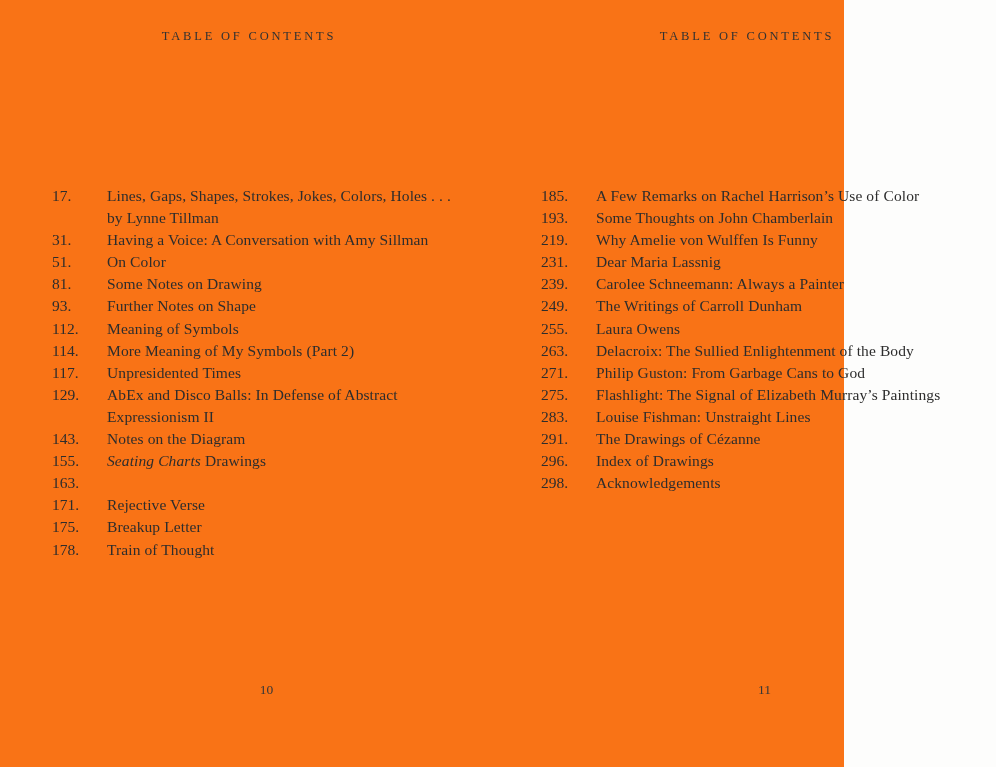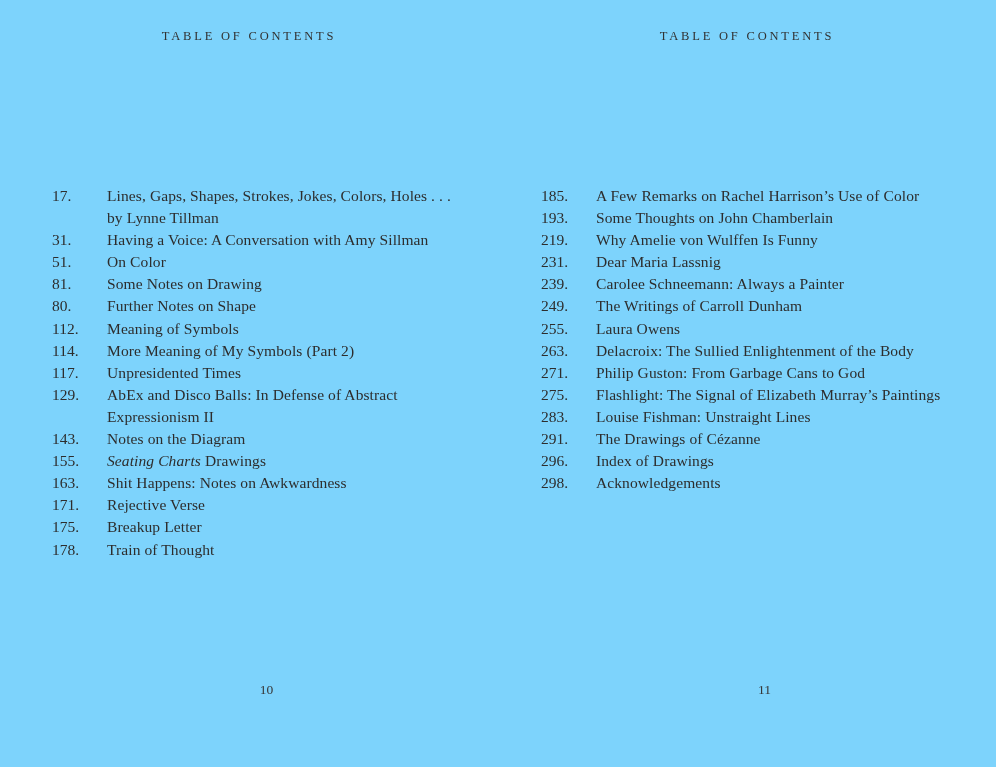--- a/index.html
+++ b/index.html
@@ -3,21 +3,21 @@
 <meta charset="utf-8">
 <style>
   * { margin: 0; padding: 0; box-sizing: border-box; }
   html, body {
     width: 996px; height: 767px;
     background: #fdfdfc;
     font-family: "Liberation Serif", "DejaVu Serif", serif;
     color: #2d2d2d;
     overflow: hidden;
   }
-  .spread { position: relative; width: 996px; height: 767px; background: #7dd3fc; }
+  .spread { position: relative; width: 844px; height: 767px; background: #f97316; }
   .page { position: absolute; top: 0; width: 498px; height: 767px; }
   .page-left  { left: 0; }
   .page-right { left: 498px; }
   .running-head {
     position: absolute; top: 29px; left: 0; right: 0;
     text-align: center;
     font-size: 12.5px;
     letter-spacing: 2.8px;
     color: #323232;
     font-variant: small-caps;
@@ -64,21 +64,21 @@
         </div>
         <div class="toc-entry gap-before">
           <span class="toc-num">51.</span>
           <span class="toc-title"><span>On Color</span></span>
         </div>
         <div class="toc-entry">
           <span class="toc-num">81.</span>
           <span class="toc-title"><span>Some Notes on Drawing</span></span>
         </div>
         <div class="toc-entry">
-          <span class="toc-num">80.</span>
+          <span class="toc-num">93.</span>
           <span class="toc-title"><span>Further Notes on Shape</span></span>
         </div>
         <div class="toc-entry">
           <span class="toc-num">112.</span>
           <span class="toc-title"><span>Meaning of Symbols</span></span>
         </div>
         <div class="toc-entry">
           <span class="toc-num">114.</span>
           <span class="toc-title"><span>More Meaning of My Symbols (Part 2)</span></span>
         </div>
@@ -93,21 +93,20 @@
         <div class="toc-entry">
           <span class="toc-num">143.</span>
           <span class="toc-title"><span>Notes on the Diagram</span></span>
         </div>
         <div class="toc-entry">
           <span class="toc-num">155.</span>
           <span class="toc-title"><span class="italic">Seating Charts</span><span> Drawings</span></span>
         </div>
         <div class="toc-entry">
           <span class="toc-num">163.</span>
-          <span class="toc-title"><span>Shit Happens: Notes on Awkwardness</span></span>
         </div>
         <div class="toc-entry">
           <span class="toc-num">171.</span>
           <span class="toc-title"><span>Rejective Verse</span></span>
         </div>
         <div class="toc-entry">
           <span class="toc-num">175.</span>
           <span class="toc-title"><span>Breakup Letter</span></span>
         </div>
         <div class="toc-entry">

